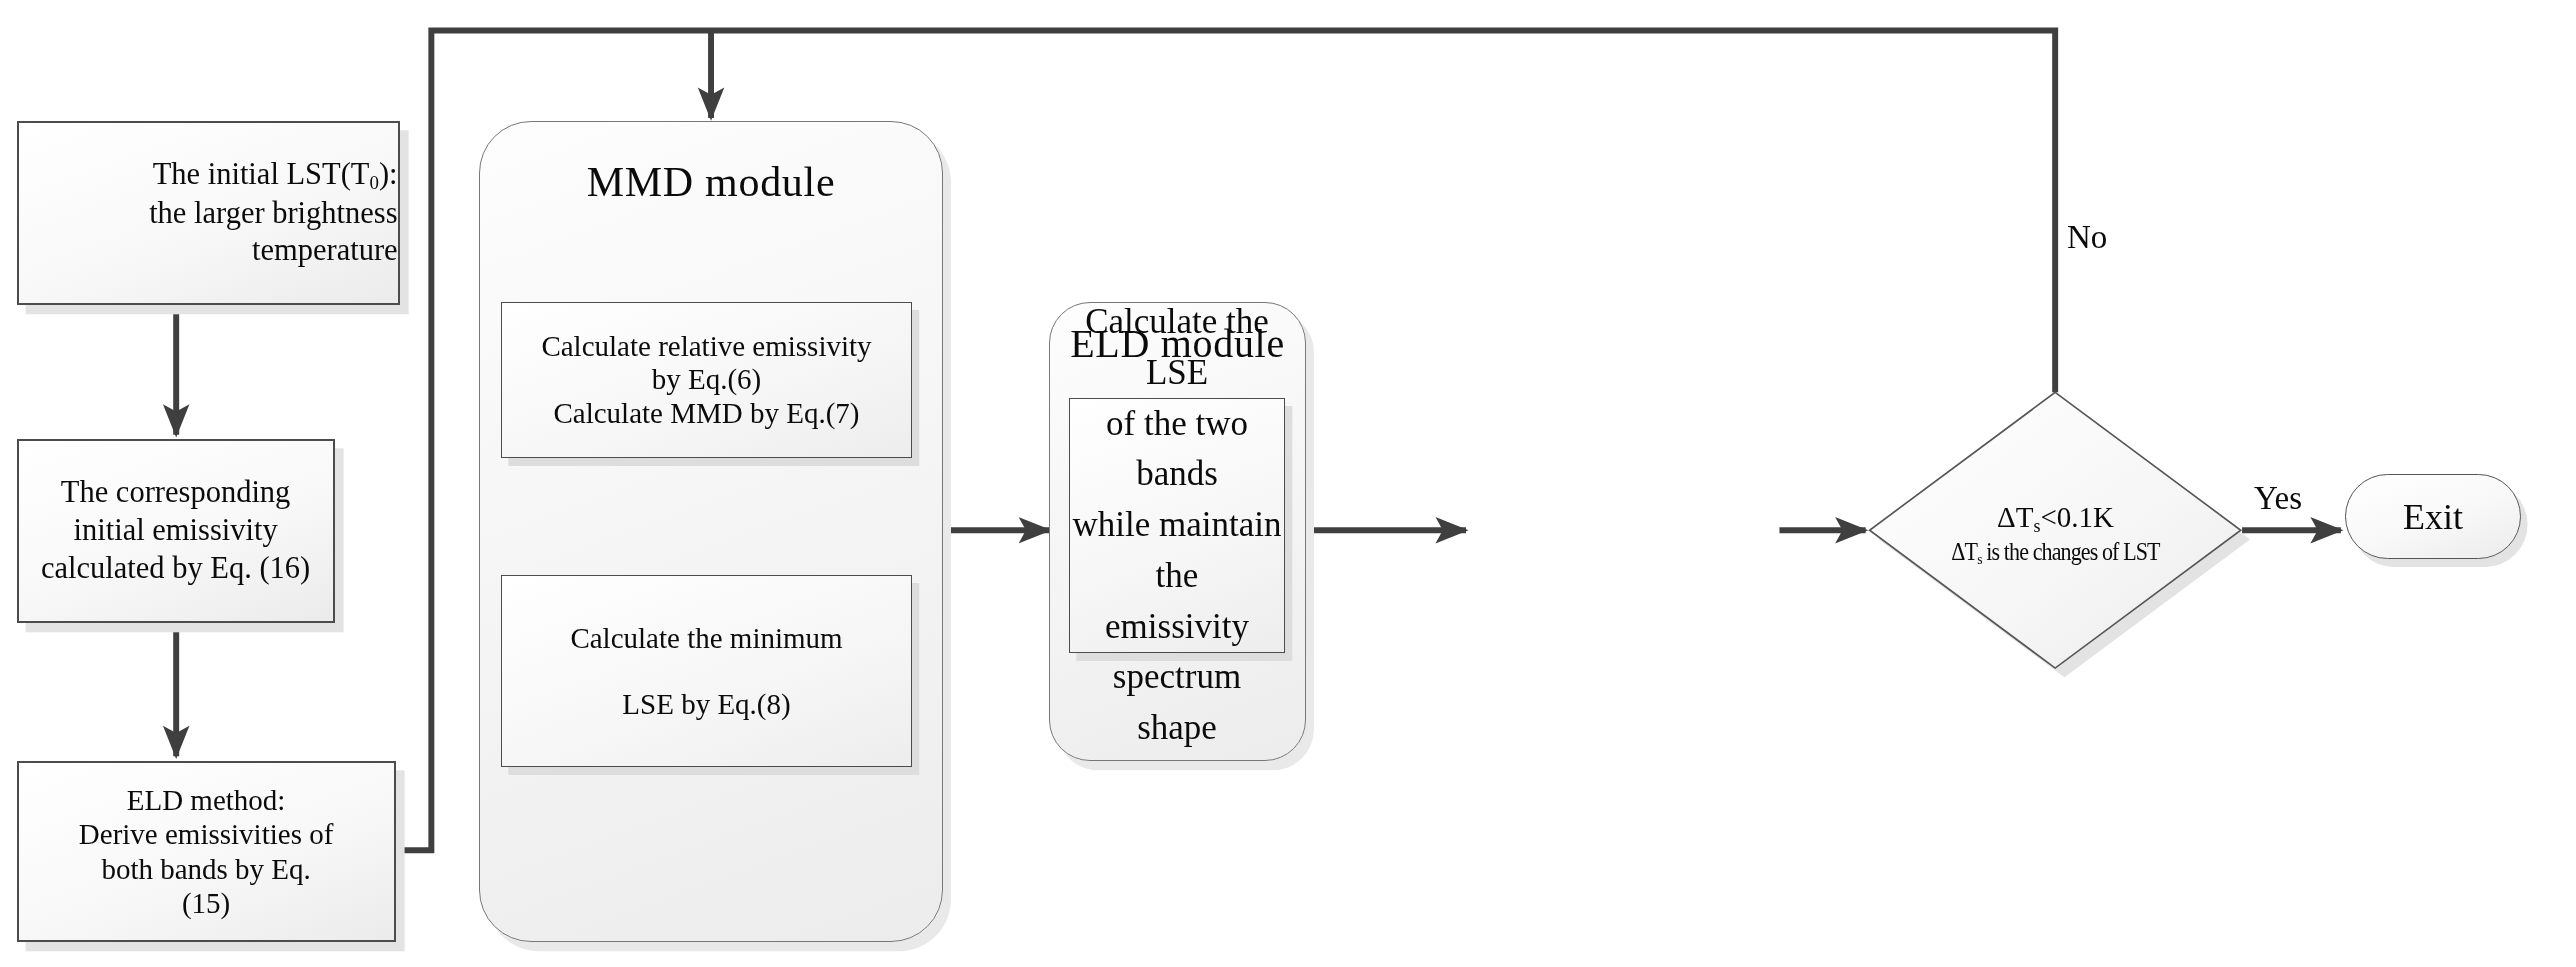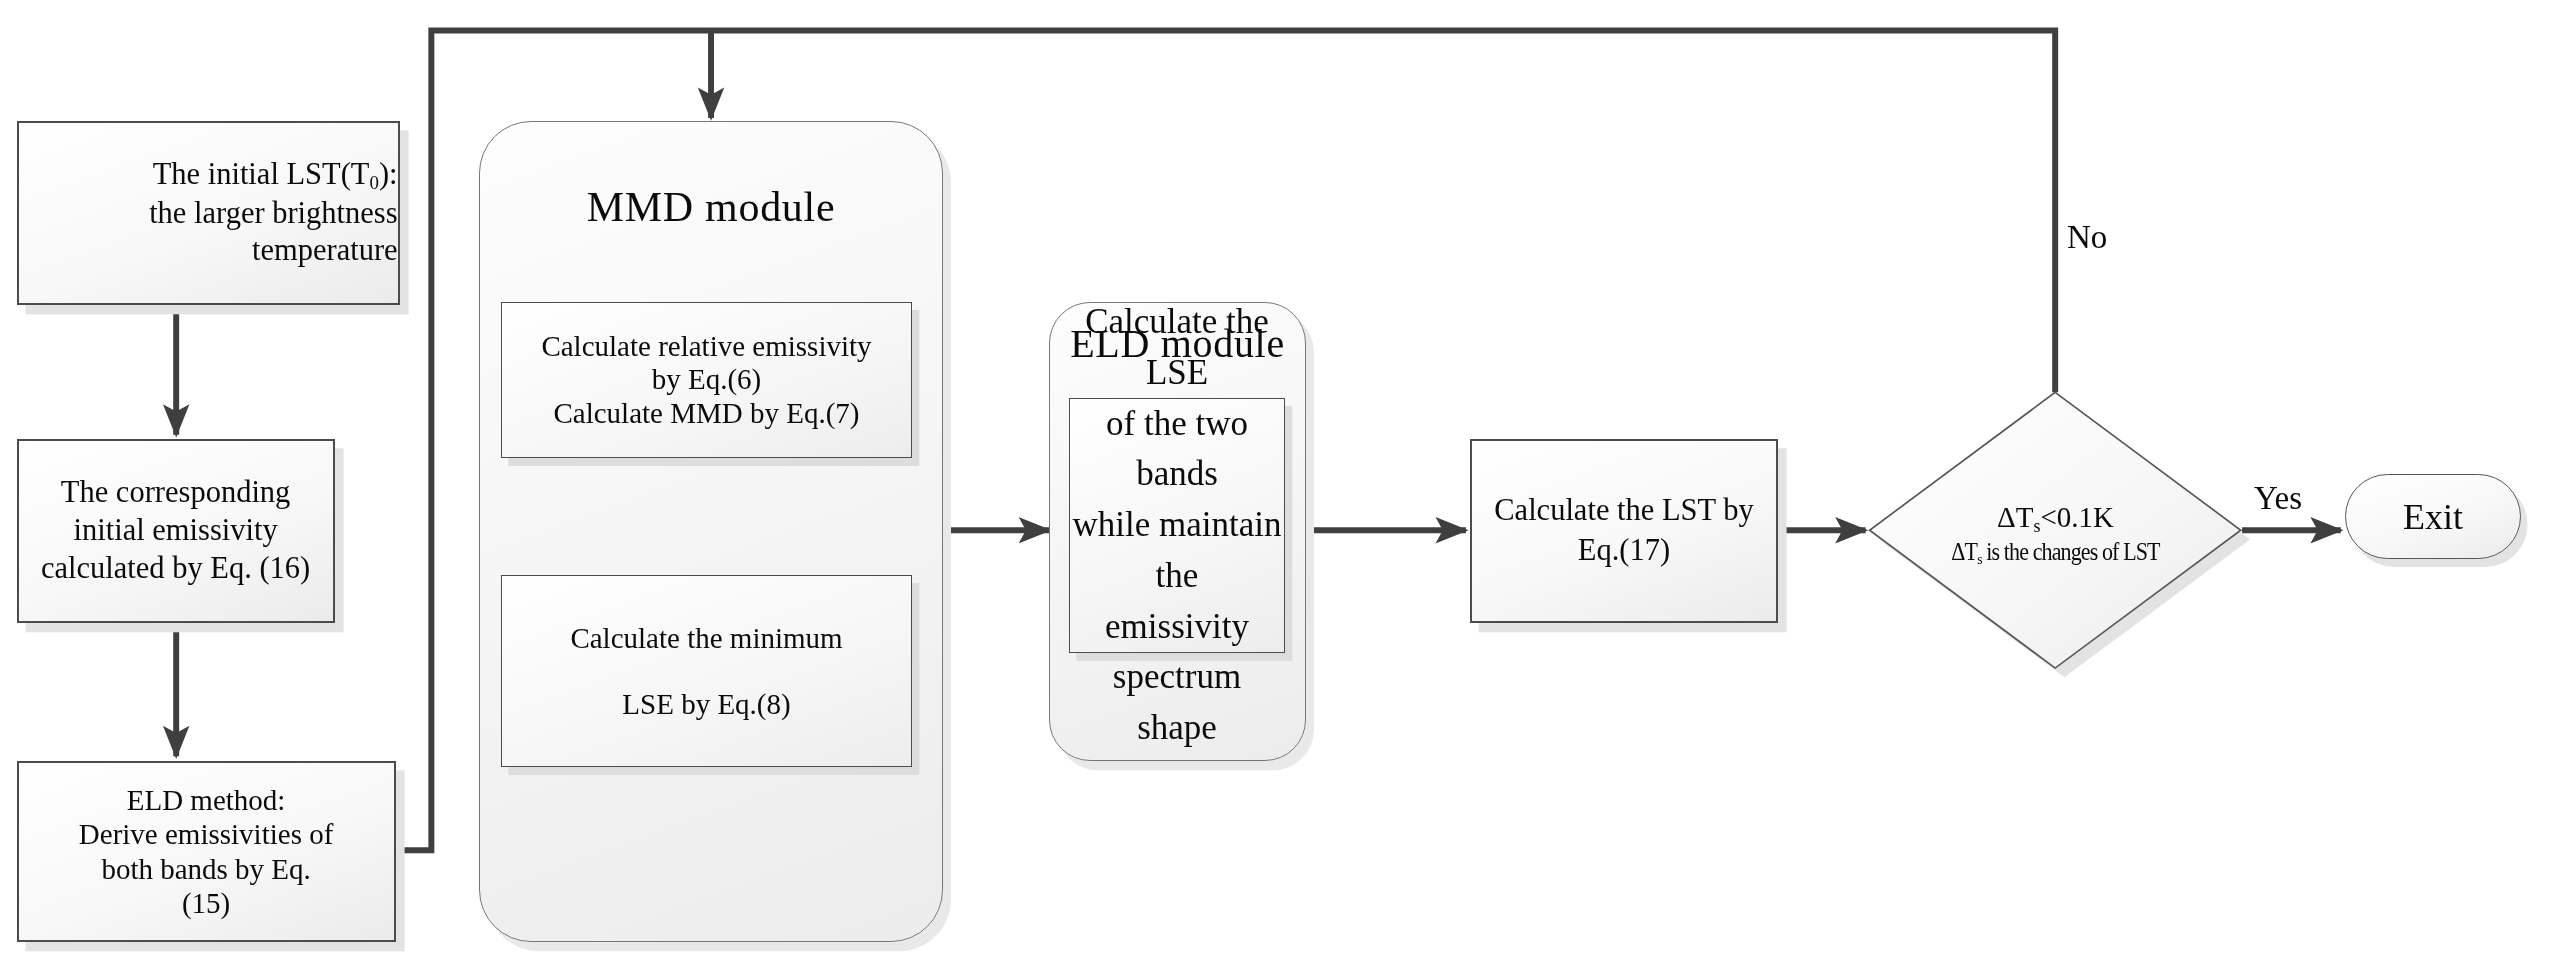--- a/index.html
+++ b/index.html
@@ -94,21 +94,21 @@
 
     <line x1="2684" y1="800" x2="2814" y2="800" stroke="#3f3f3f" stroke-width="9" marker-end="url(#arrow)"></line>
 
     <line x1="3382" y1="800" x2="3531" y2="800" stroke="#3f3f3f" stroke-width="9" marker-end="url(#arrow)"></line>
 
     <polygon points="3114,606 3394,814 3114,1022 2834,814" fill="#e3e3e3"></polygon>
     <polygon points="3100,592 3380,800 3100,1008 2820,800" fill="url(#diamondFill)" stroke="#565656" stroke-width="2.5"></polygon>
   </svg>
 
   <div class="node container-round" style="left:479px;top:121px;width:464px;height:821px;border-radius:52px;">
-    <div class="module-title" style="margin-top:61px;">MMD module</div>
+    <div class="module-title" style="margin-top:36px;">MMD module</div>
   </div>
 
   <div class="node inner-rect" style="left:501px;top:302px;width:411px;height:156px;font-size:29px;line-height:1.16;">
     <span class="tline">Calculate relative emissivity</span>
     <span class="tline">by Eq.(6)</span>
     <span class="tline">Calculate MMD by Eq.(7)</span>
   </div>
 
   <div class="node inner-rect" style="left:501px;top:575px;width:411px;height:192px;font-size:29px;line-height:1.18;gap:32px;">
     <span class="tline">Calculate the  minimum</span>
@@ -139,24 +139,20 @@
     <span class="tline">calculated by Eq. (16)</span>
   </div>
 
   <div class="node rect" style="left:16.6px;top:761px;width:379px;height:181px;font-size:29px;line-height:1.18;">
     <span class="tline">ELD method:</span>
     <span class="tline">Derive emissivities of</span>
     <span class="tline">both bands by Eq.</span>
     <span class="tline">(15)</span>
   </div>
 
-  <div class="node rect" style="left:1470px;top:439px;width:308px;height:184px;font-size:30.5px;line-height:1.3;">
-    <span class="tline">Calculate the LST by</span>
-    <span class="tline">Eq.(17)</span>
-  </div>
 
   <div class="diamond-text dline1" style="left:1870px;top:501px;width:371px;">
     <span>ΔT</span><span class="sub">s</span><span>&lt;0.1K</span>
   </div>
   <div class="diamond-text dline2" style="left:1863px;top:538px;width:385px;">
     <span>ΔT</span><span class="sub">s</span><span> is the changes of LST</span>
   </div>
 
   <div class="flow-label" style="left:2067px;top:219px;">No</div>
   <div class="flow-label" style="left:2254px;top:480px;">Yes</div>

